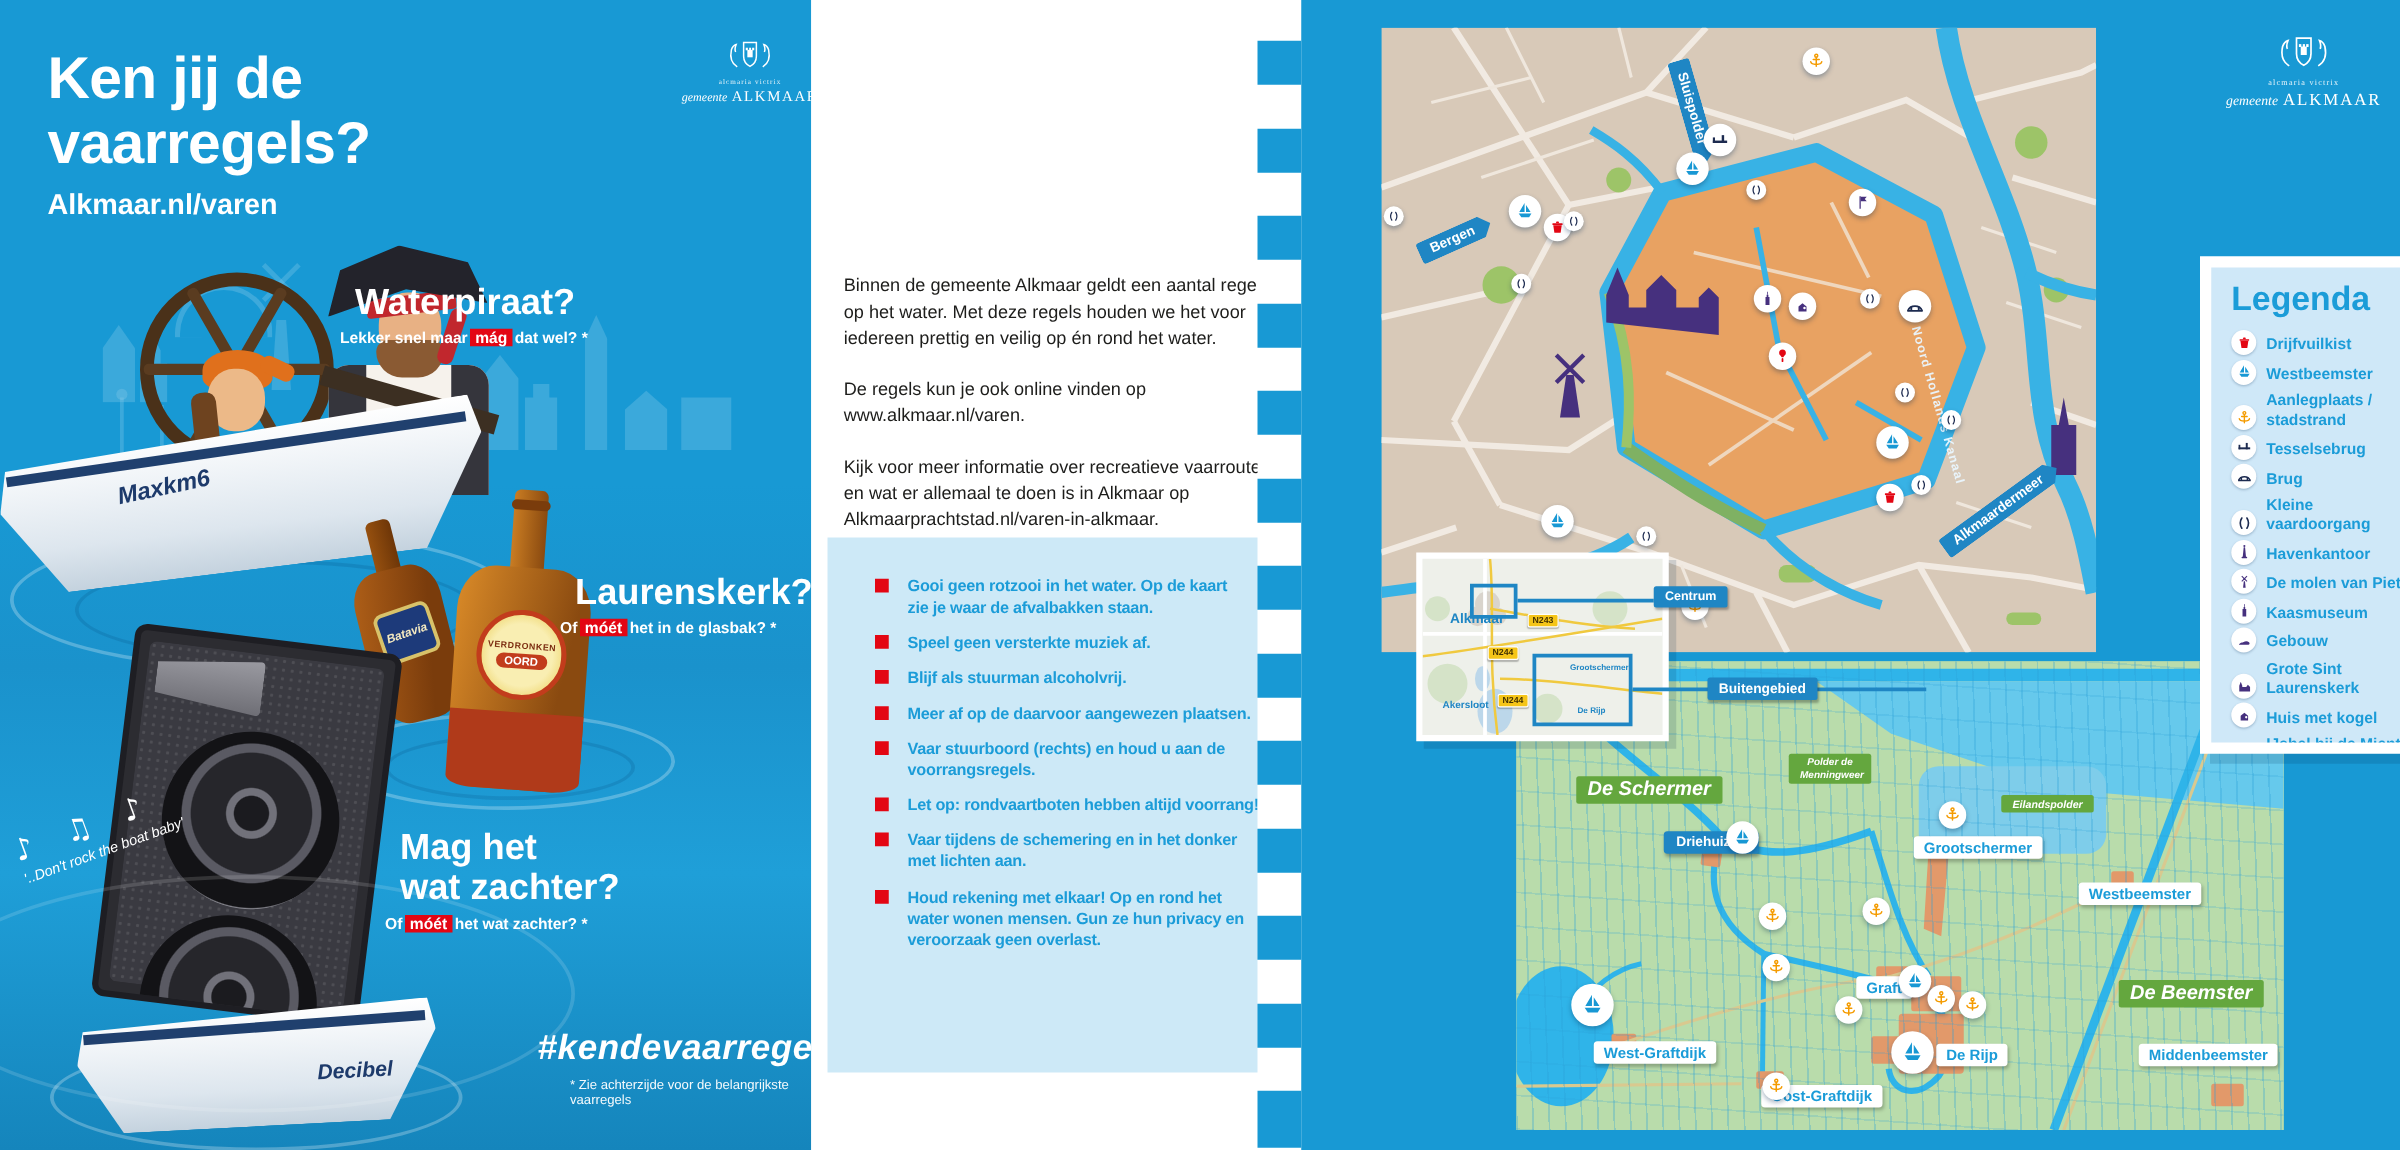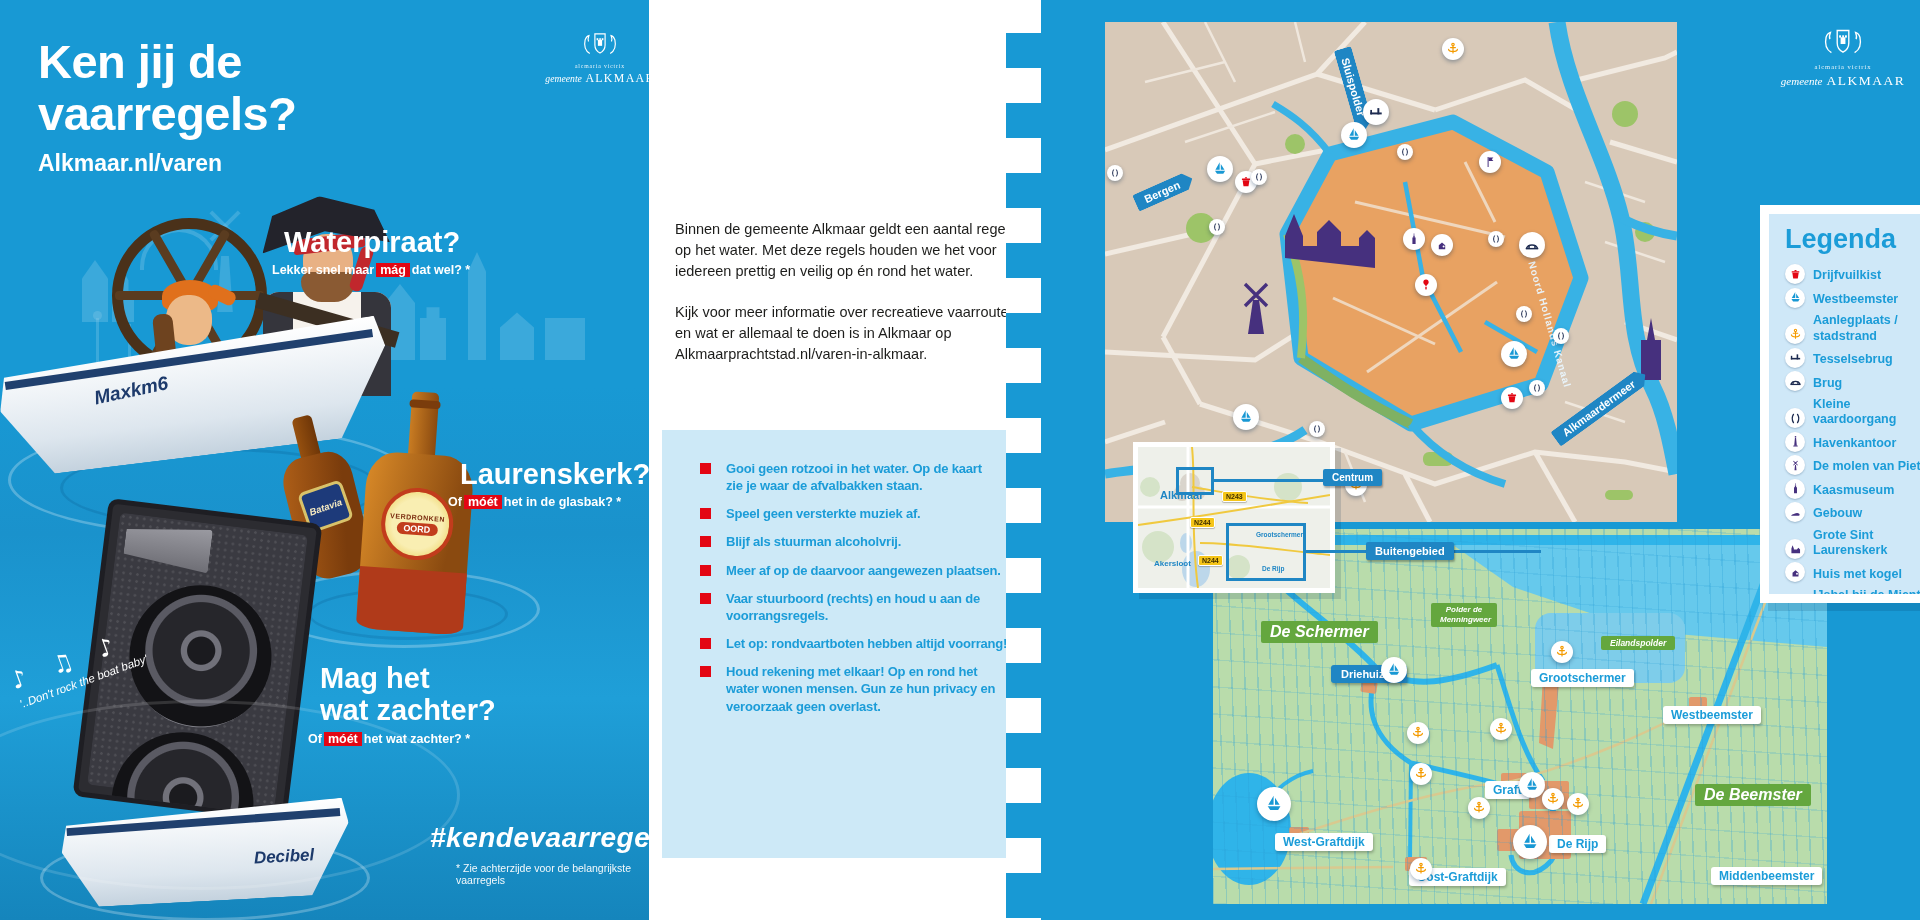--- a/index.html
+++ b/index.html
@@ -403,34 +403,38 @@
     <div class="wordmark"><span class="org">gemeente</span><span class="nm">ALKMAAR</span></div>
   </div>
 
   <div class="panel-middle"></div>
 
 
   <div class="mid-text">
     <p>Binnen de gemeente Alkmaar geldt een aantal regels
 op het water. Met deze regels houden we het voor
 iedereen prettig en veilig op én rond het water.</p>
+    <p>De regels kun je ook online vinden op
+www.alkmaar.nl/varen.</p>
     <p>Kijk voor meer informatie over recreatieve vaarroutes
 en wat er allemaal te doen is in Alkmaar op
 Alkmaarprachtstad.nl/varen-in-alkmaar.</p>
   </div>
 
   <ul class="rules-box">
     <li>Gooi geen rotzooi in het water. Op de kaart
 zie je waar de afvalbakken staan.</li>
     <li>Speel geen versterkte muziek af.</li>
     <li>Blijf als stuurman alcoholvrij.</li>
     <li>Meer af op de daarvoor aangewezen plaatsen.</li>
     <li>Vaar stuurboord (rechts) en houd u aan de
 voorrangsregels.</li>
     <li>Let op: rondvaartboten hebben altijd voorrang!</li>
+    <li>Vaar tijdens de schemering en in het donker
+met lichten aan.</li>
     <li>Houd rekening met elkaar! Op en rond het
 water wonen mensen. Gun ze hun privacy en
 veroorzaak geen overlast.</li>
   </ul>
 
   <div class="teeth"></div>
 
   <div class="panel-right"></div>
 
   <div class="citymap">
@@ -794,21 +798,21 @@
         <svg>
           <use href="#sym-sail"></use>
         </svg>
       </div>
     <div class="pill-white" style="left:336px;top:306px;">De Rijp</div>
     <div class="ci ci-34" style="left:300px;top:296px;">
         <svg>
           <use href="#sym-sail"></use>
         </svg>
       </div>
-    <div class="pill-white" style="left:498px;top:338px;">Middenbeemster</div>
+    <div class="pill-white" style="left:498px;top:306px;">Middenbeemster</div>
     <div class="ci ci-34" style="left:44px;top:258px;">
         <svg>
           <use href="#sym-sail"></use>
         </svg>
       </div>
 
     <div class="ci ci-22" style="left:338px;top:112px;">
         <svg>
           <use href="#sym-anchor"></use>
         </svg>

